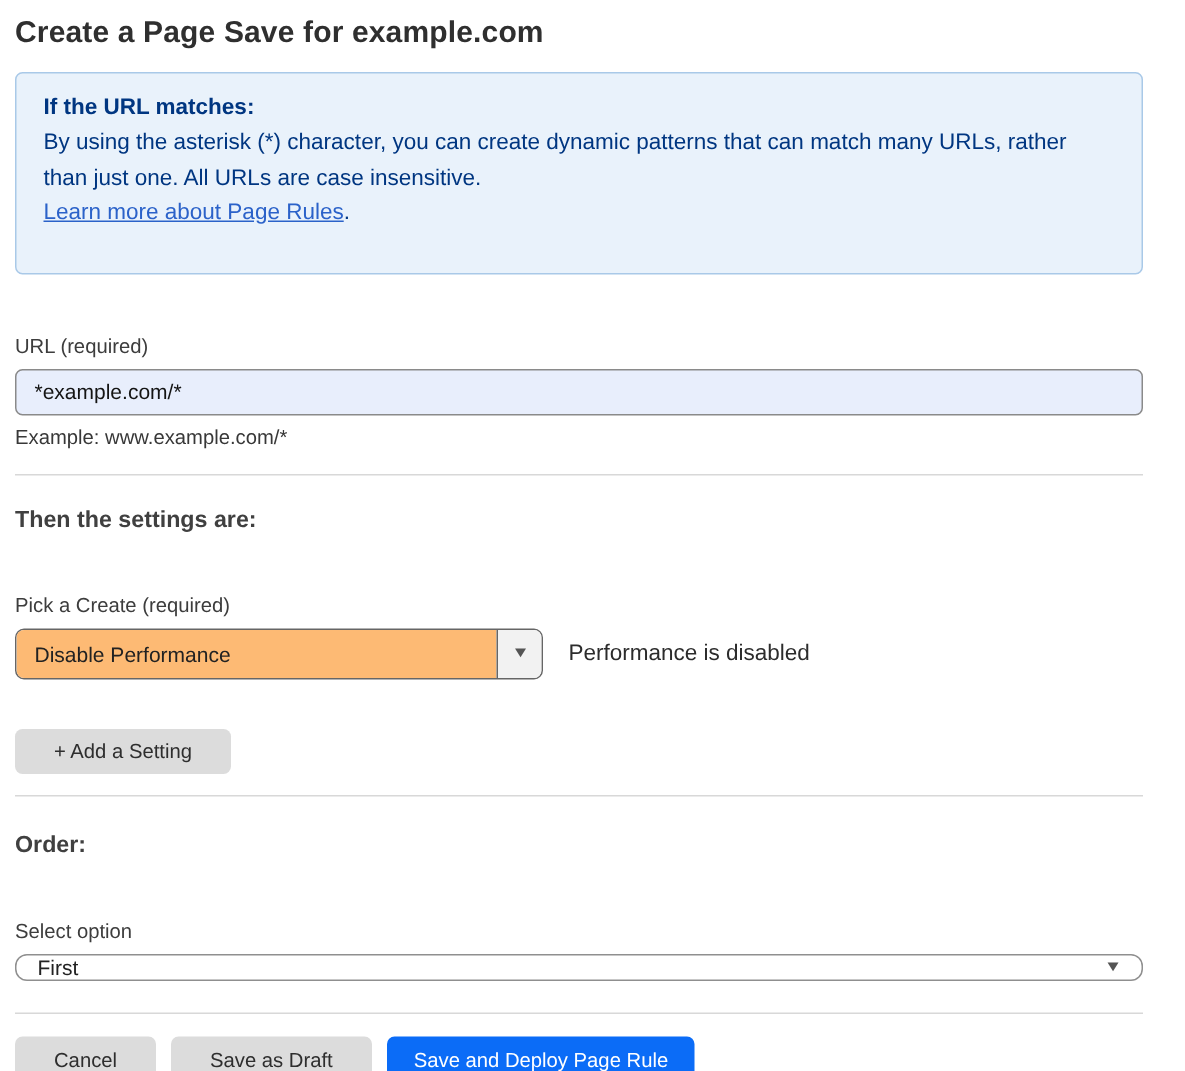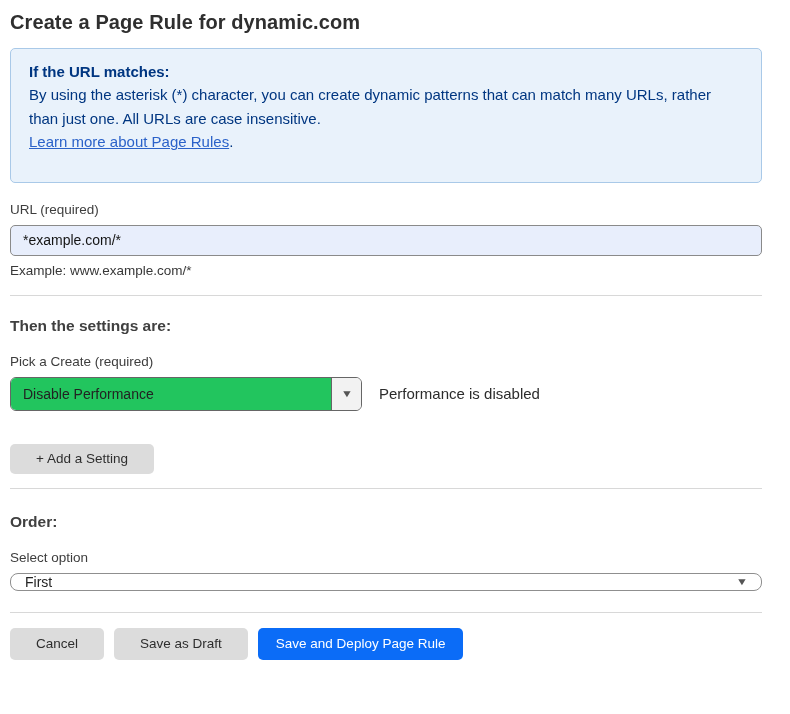--- a/index.html
+++ b/index.html
@@ -28,21 +28,21 @@
     font-size: 15px;
     line-height: 1.56;
   }
   .callout-heading { font-weight: 700; }
   .callout a.learn-link {
     color: #2b62c9;
     text-decoration: underline;
     cursor: pointer;
   }
   .field-label {
-    margin-top: 19px;
+    margin-top: 40px;
     font-size: 13.5px;
     color: #3d3d3d;
   }
   .url-input {
     display: block;
     width: 100%;
     height: 31px;
     margin-top: 8px;
     background: #e8eefc;
     border: 1px solid #8a8a8a;
@@ -88,21 +88,21 @@
     background: #ffffff;
     cursor: pointer;
   }
   .combo-value {
     flex: 1;
     display: flex;
     align-items: center;
     padding: 0 12px;
     font-size: 14px;
     color: #222222;
-    background: #22c55e;
+    background: #fdba74;
   }
   .combo-arrow {
     width: 30px;
     border-left: 1px solid #666666;
     background: #f2f2f2;
     display: flex;
     align-items: center;
     justify-content: center;
   }
   .caret {
@@ -163,21 +163,21 @@
     background: #0b6cf7;
     color: #ffffff;
     padding: 0 18px;
   }
 </style>
 </head>
 <body>
 
 <div class="container">
 
-  <h1 class="page-title">Create a Page Rule for dynamic.com</h1>
+  <h1 class="page-title">Create a Page Save for example.com</h1>
 
   <div class="callout">
     <div class="callout-heading">If the URL matches:</div>
     <div class="callout-body">By using the asterisk (*) character, you can create dynamic patterns that can match many URLs, rather than just one. All URLs are case insensitive.</div>
     <div><a class="learn-link">Learn more about Page Rules</a><span>.</span></div>
   </div>
 
   <div class="field-label">URL (required)</div>
   <input class="url-input" type="text" value="*example.com/*" style="">
   <div class="helper-text">Example: www.example.com/*</div>

